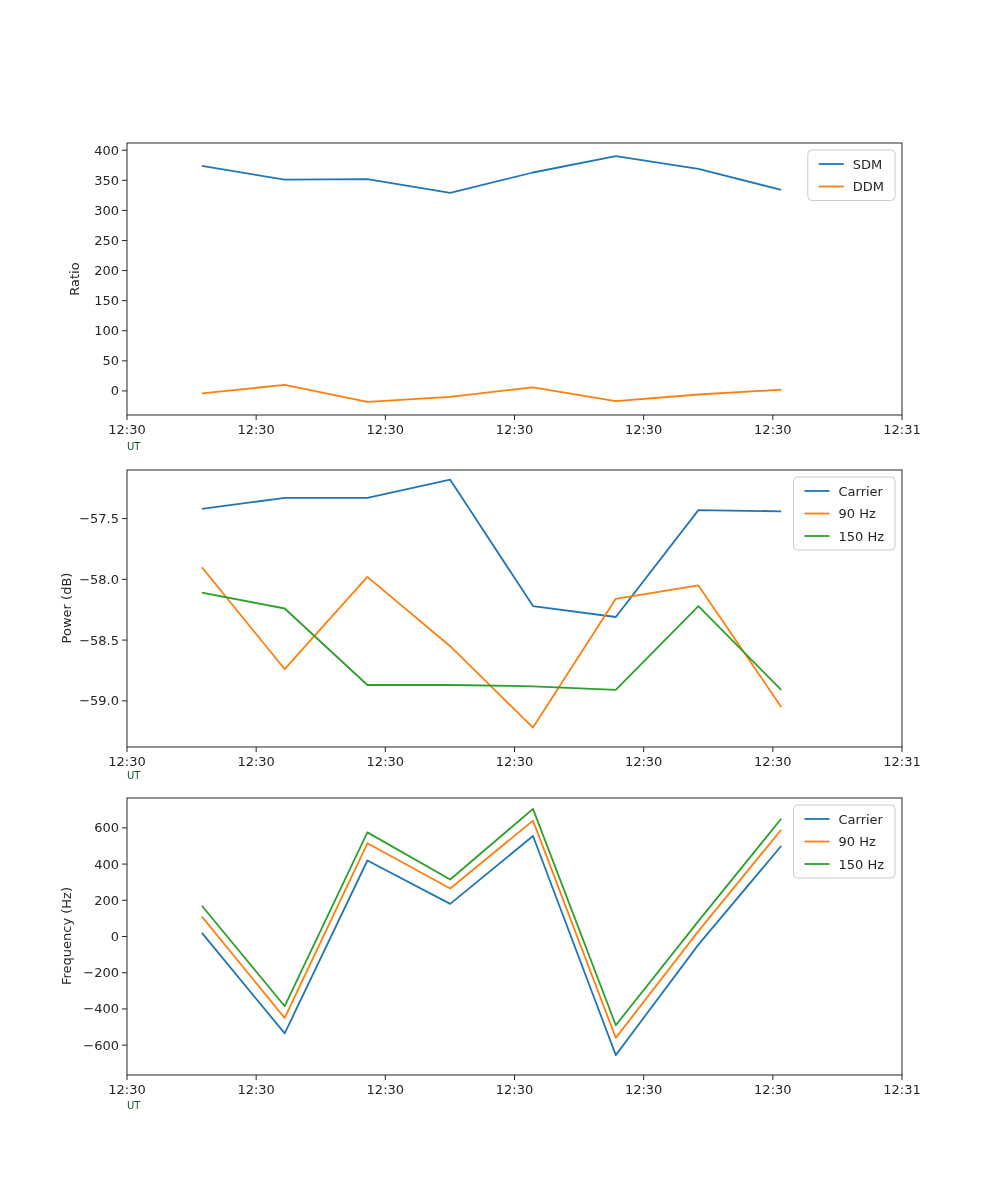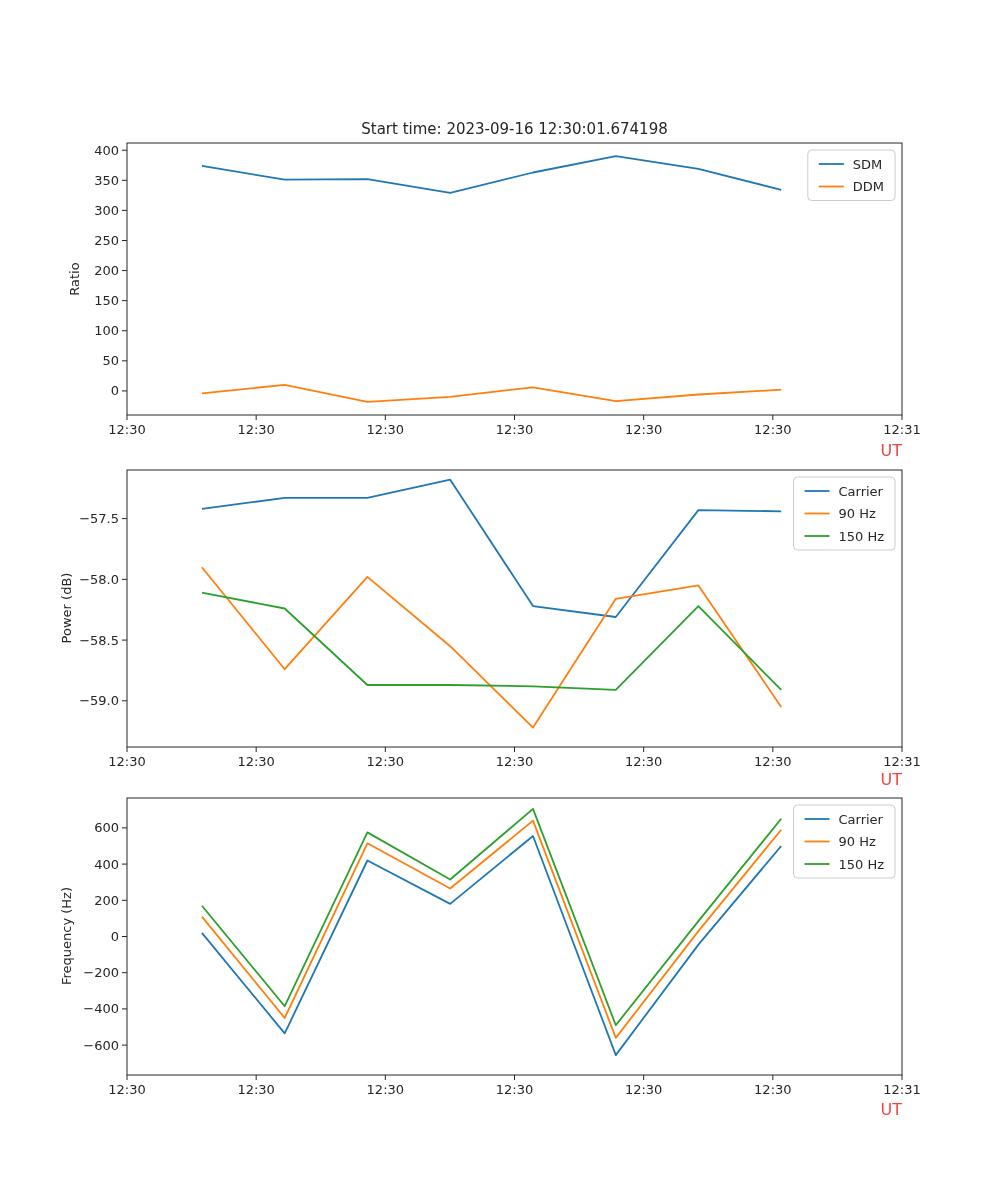--- a/index.html
+++ b/index.html
@@ -3,29 +3,28 @@
 <meta charset="utf-8">
 <style>
   html,body{margin:0;padding:0;background:#ffffff;}
   .fig{position:relative;width:1000px;height:1200px;background:#ffffff;
        font-family:"DejaVu Sans","Liberation Sans",sans-serif;color:#262626;overflow:hidden;}
   .chart{position:absolute;left:0;width:1000px;display:block;}
   .fig-title{position:absolute;left:127px;width:775px;top:120px;text-align:center;
              font-size:15px;color:#262626;}
   .ylabel{position:absolute;transform:translate(-50%,-50%) rotate(-90deg);
           font-size:13px;white-space:nowrap;color:#262626;}
-  .xlabel{position:absolute;left:127px;width:775px;text-align:right;
-          font-size:16px;color:#ef4444;}
+  .xlabel{position:absolute;left:127px;width:775px;text-align:left;
+          font-size:10px;color:#14532d;}
 </style>
 </head>
 <body>
 
 <div class="fig">
 
-  <div class="fig-title">Start time: 2023-09-16 12:30:01.674198</div>
 
   <div class="ylabel" style="left:74px;top:279px">Ratio</div>
   <div class="ylabel" style="left:66px;top:608px">Power (dB)</div>
   <div class="ylabel" style="left:66px;top:936px">Frequency (Hz)</div>
 
   <svg class="chart" id="chart-0" style="top:90px;height:375px">
       <rect x="127" y="53" width="775" height="272" fill="none" stroke="#262626" stroke-width="1"></rect>
       <line x1="127" y1="325" x2="127" y2="330" stroke="#262626" stroke-width="1"></line>
       <text x="127" y="344" text-anchor="middle" font-size="13" fill="#262626">12:30</text>
       <line x1="256.16666666666663" y1="325" x2="256.16666666666663" y2="330" stroke="#262626" stroke-width="1"></line>

